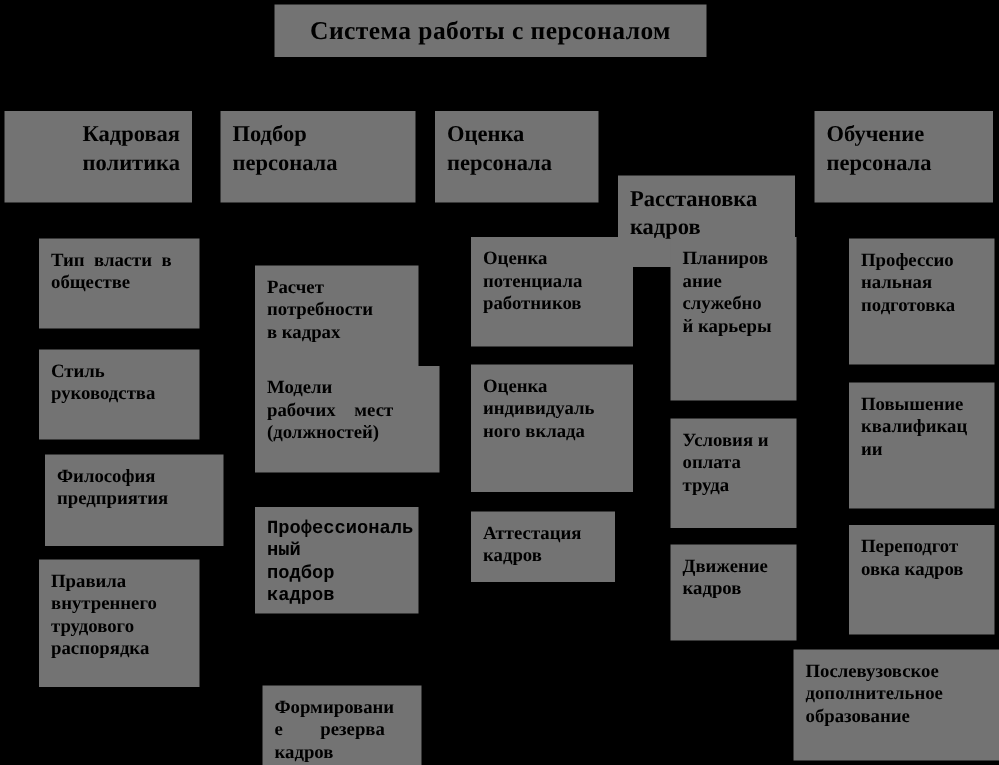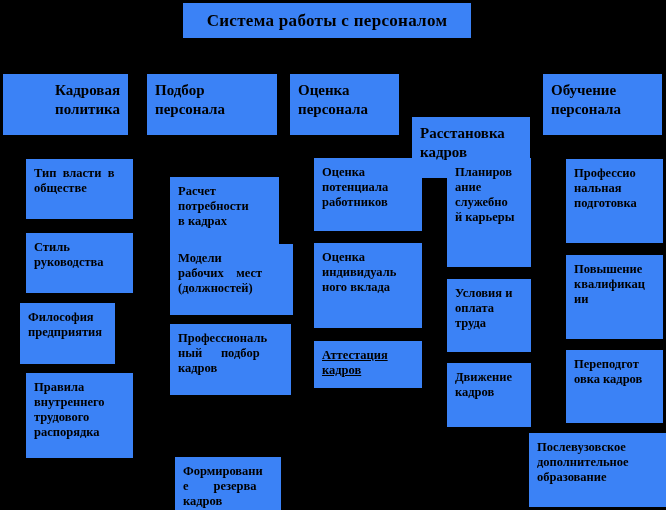--- a/index.html
+++ b/index.html
@@ -10,21 +10,21 @@
   .diagram {
     position: relative;
     width: 666px;
     height: 510px;
     background: #000000;
     overflow: hidden;
     font-family: "Liberation Serif", "DejaVu Serif", serif;
   }
   .box {
     position: absolute;
-    background: #3b82f6;
+    background: #737373;
     color: #000000;
     font-weight: bold;
     white-space: pre-wrap;
     overflow: hidden;
     box-sizing: border-box;
   }
   .title-box {
     display: flex;
     align-items: center;
     justify-content: center;
@@ -58,47 +58,47 @@
 персонала</div>
   <div class="box header-box" style="left:412px; top:74px; width:118px; height:61px;margin-top:43px;">Расстановка
 кадров</div>
   <div class="box header-box" style="left:543px; top:74px; width:119px; height:61px;">Обучение
 персонала</div>
 
   <div class="box node-box" style="left:26px; top:159px; width:107px; height:60px;">Тип  власти  в
 обществе</div>
   <div class="box node-box" style="left:26px; top:233px; width:107px; height:60px;">Стиль
 руководства</div>
-  <div class="box node-box" style="left:20px; top:303px; width:95px; height:61px;">Философия
+  <div class="box node-box" style="left:30px; top:303px; width:119px; height:61px;">Философия
 предприятия</div>
   <div class="box node-box" style="left:26px; top:373px; width:107px; height:85px;">Правила
 внутреннего
 трудового
 распорядка</div>
 
   <div class="box node-box" style="left:170px; top:159px; width:109px; height:72px;margin-top:18px;">Расчет
 потребности
 в кадрах</div>
   <div class="box node-box" style="left:170px; top:244px; width:123px; height:71px;">Модели
 рабочих    мест
 (должностей)</div>
-  <div class="box node-box" style="left:170px; top:324px; width:121px; height:71px;">Профессиональ
+  <div class="box node-box" style="left:170px; top:338px; width:109px; height:71px;font-family:Liberation Mono, monospace;">Профессиональ
 ный      подбор
 кадров</div>
   <div class="box node-box" style="left:175px; top:411px; width:106px; height:88px;margin-top:46px;">Формировани
 е        резерва
 кадров</div>
 
   <div class="box node-box" style="left:314px; top:158px; width:108px; height:73px;">Оценка
 потенциала
 работников</div>
   <div class="box node-box" style="left:314px; top:243px; width:108px; height:85px;">Оценка
 индивидуаль
 ного вклада</div>
-  <div class="box node-box" style="left:314px; top:341px; width:108px; height:47px;text-decoration:underline;">Аттестация
+  <div class="box node-box" style="left:314px; top:341px; width:96px; height:47px;">Аттестация
 кадров</div>
 
   <div class="box node-box" style="left:447px; top:158px; width:84px; height:109px;">Планиров
 ание
 служебно
 й карьеры</div>
   <div class="box node-box" style="left:447px; top:279px; width:84px; height:73px;">Условия и
 оплата
 труда</div>
   <div class="box node-box" style="left:447px; top:363px; width:84px; height:64px;">Движение

